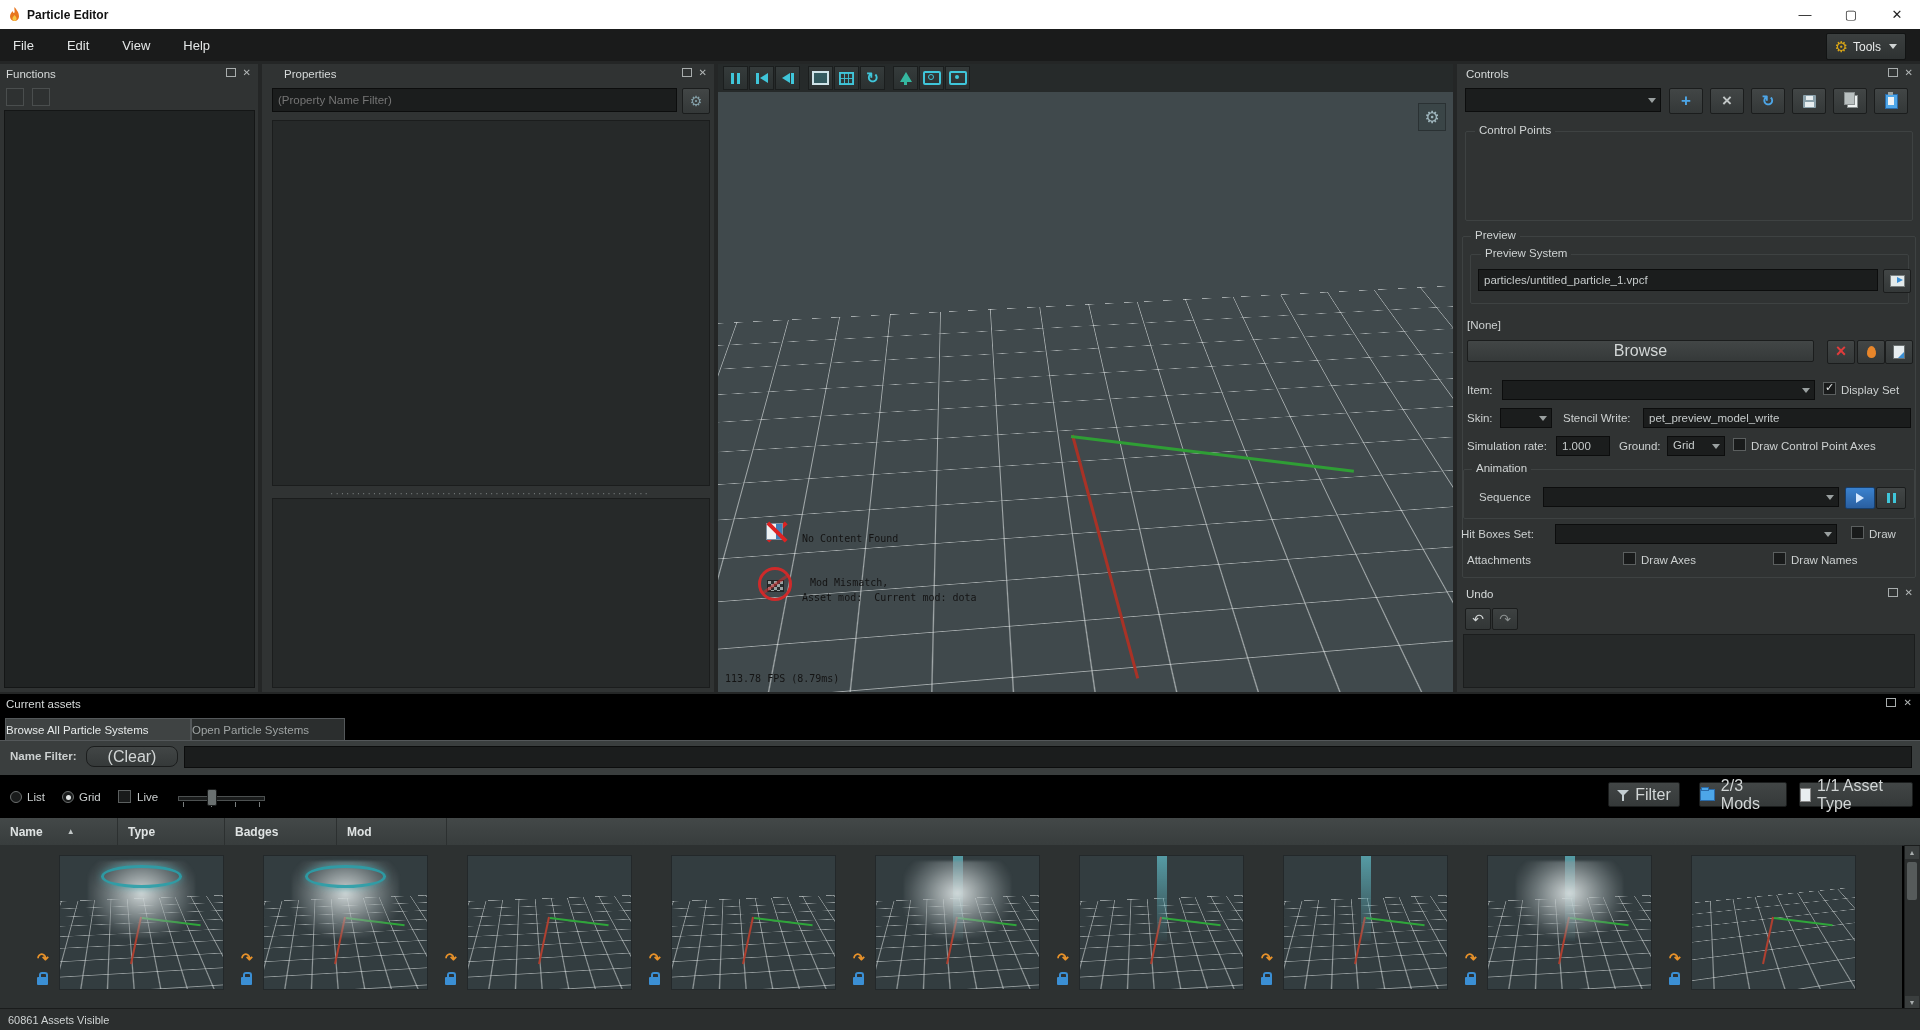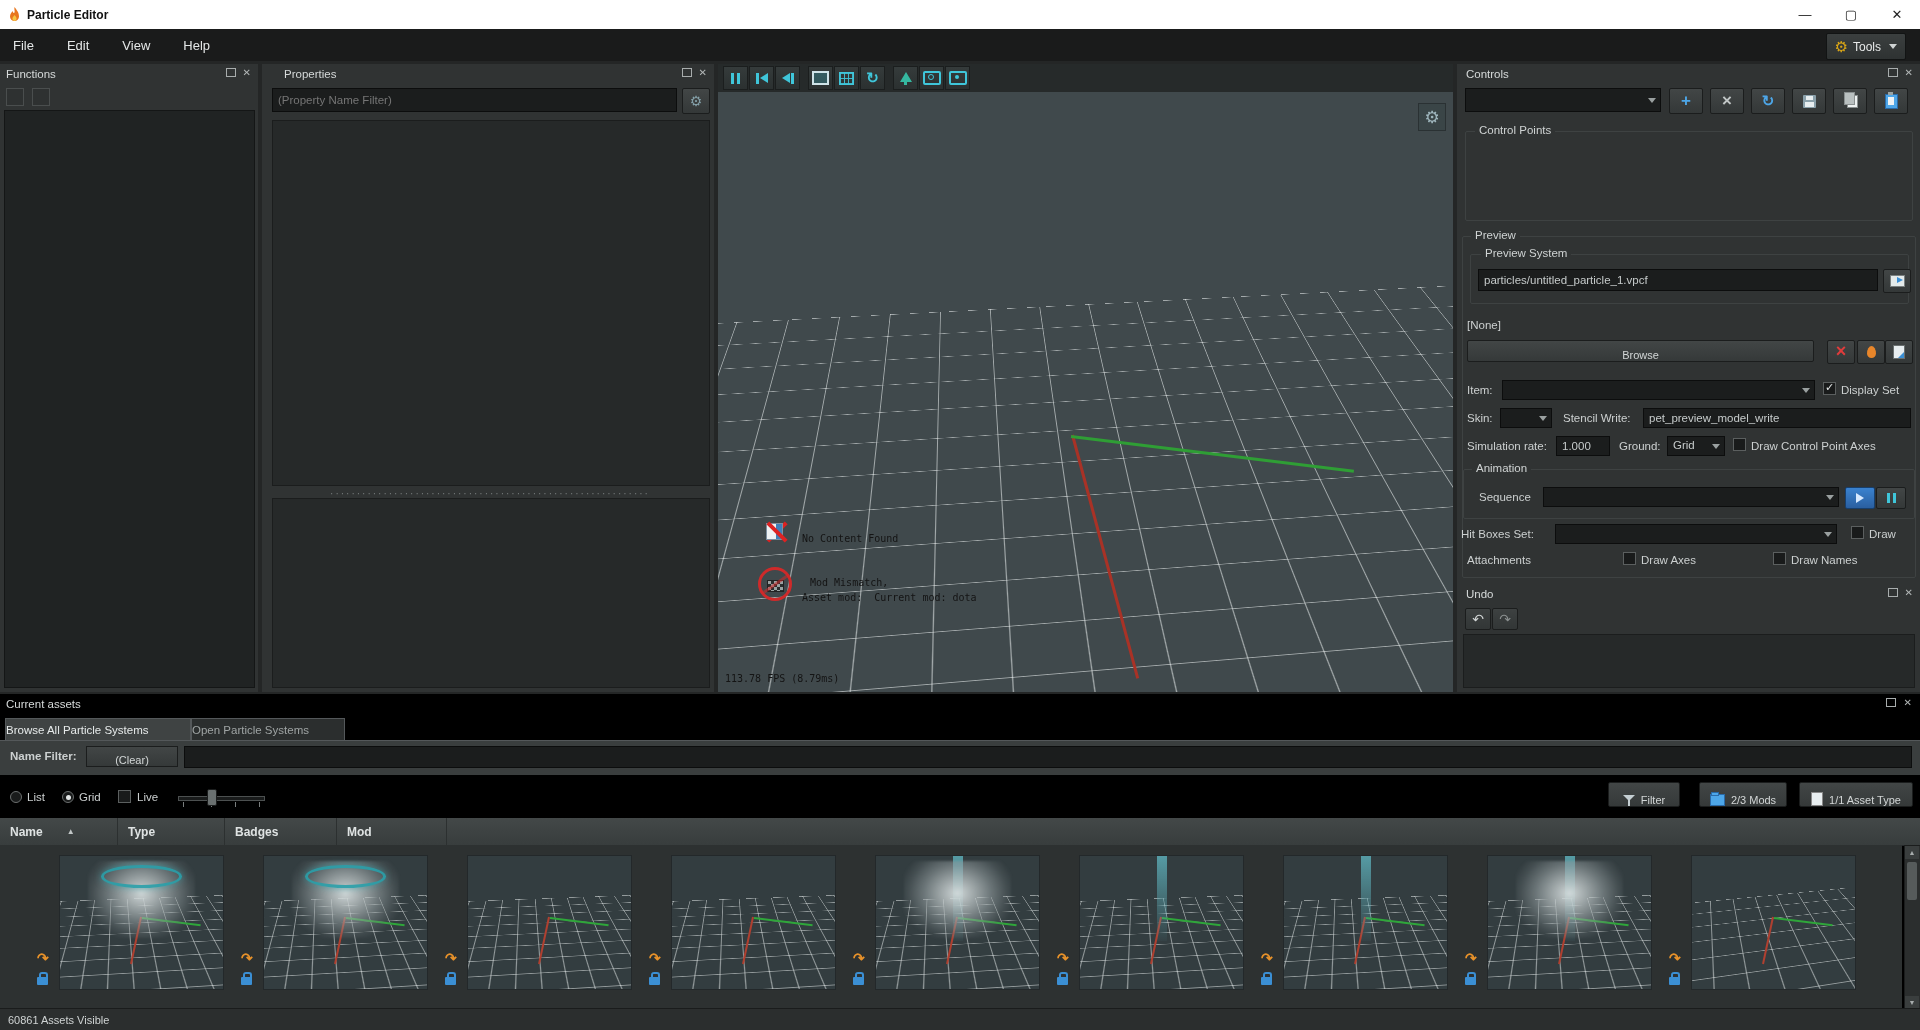--- a/index.html
+++ b/index.html
@@ -26,21 +26,21 @@
   .ic-float{display:inline-block;width:8px;height:7px;border:1px solid #a8adad}
   .panelarea{position:absolute;background:#262929;border:1px solid #1b1d1d}
   .darkarea{position:absolute;background:#202323;border:1px solid #141616}
   .tinybtn{position:absolute;width:16px;height:16px;background:#2e3131;border:1px solid #4a4e4e}
   .input,.select{position:absolute;background:#1b1d1d;border:1px solid #0c0d0d;color:#c6cbcb;font-size:11.5px;
         font-family:"Liberation Sans",sans-serif;padding:2px 5px;box-sizing:border-box}
   .select{padding-right:16px;overflow:hidden;white-space:nowrap}
   .select::after{content:"";position:absolute;right:4px;top:50%;margin-top:-2px;
         border-left:4px solid transparent;border-right:4px solid transparent;border-top:5px solid #9aa0a0}
   .btn{position:absolute;background:linear-gradient(#424646,#353939);border:1px solid #1b1d1d;border-radius:2px;
-       color:#d2d6d6;font-size:11px;display:flex;align-items:flex-end;justify-content:center;gap:6px;box-sizing:border-box}
+       color:#d2d6d6;font-size:16px;display:flex;align-items:center;justify-content:center;gap:6px;box-sizing:border-box}
   .cb{position:absolute;width:13px;height:13px;background:#191b1b;border:1px solid #5b5f5f;box-sizing:border-box}
   .cb.checked::after{content:"✓";color:#e8ecec;font-size:11px;position:absolute;left:1px;top:-2px}
   .radio{position:absolute;width:12px;height:12px;border-radius:50%;background:#191b1b;border:1px solid #6a6e6e;box-sizing:border-box}
   .radio.sel::after{content:"";position:absolute;left:2.5px;top:2.5px;width:5px;height:5px;border-radius:50%;background:#e4e8e8}
   .lbl{position:absolute;font-size:11.5px;color:#ccd0d0;white-space:nowrap}
   .grouplabel{position:absolute;font-size:11.5px;color:#cfd3d3;background:#303333;padding:0 4px;z-index:2;white-space:nowrap}
   .groupbox{position:absolute;border:1px solid #3e4242;border-radius:2px}
   .splitdots{position:absolute;color:#777c7c;font-size:10px;letter-spacing:2px;text-align:center}
   
   .vp{left:718px;top:64px;width:735px;height:628px;background:#40494c;position:absolute;overflow:hidden}
@@ -378,21 +378,21 @@
 
   <div class="tab active" style="left:5px;top:24px;width:186px">
     <span>Browse All Particle Systems</span>
   </div>
   <div class="tab inactive" style="left:191px;top:24px;width:154px">
     <span>Open Particle Systems</span>
   </div>
 
   <div class="abs" style="left:0;top:46px;width:1920px;height:34px;background:#3a3e3e;border-top:1px solid #54585a"></div>
   <div class="lbl" style="left:10px;top:56px;font-weight:bold">Name Filter:</div>
-  <div class="btn" style="left:86px;top:52px;width:92px;height:21px;border-radius:0">
+  <div class="btn" style="left:86px;top:52px;width:92px;height:21px;border-radius:8px">
     <span>(Clear)</span>
   </div>
   <input class="input" style="left: 184px; top: 52px; width: 1728px; height: 22px;">
 
   <span class="radio" style="left:10px;top:97px"></span>
   <div class="lbl" style="left:27px;top:97px">List</div>
   <span class="radio sel" style="left:62px;top:97px"></span>
   <div class="lbl" style="left:79px;top:97px">Grid</div>
   <span class="cb" style="left:118px;top:96px"></span>
   <div class="lbl" style="left:137px;top:97px">Live</div>

